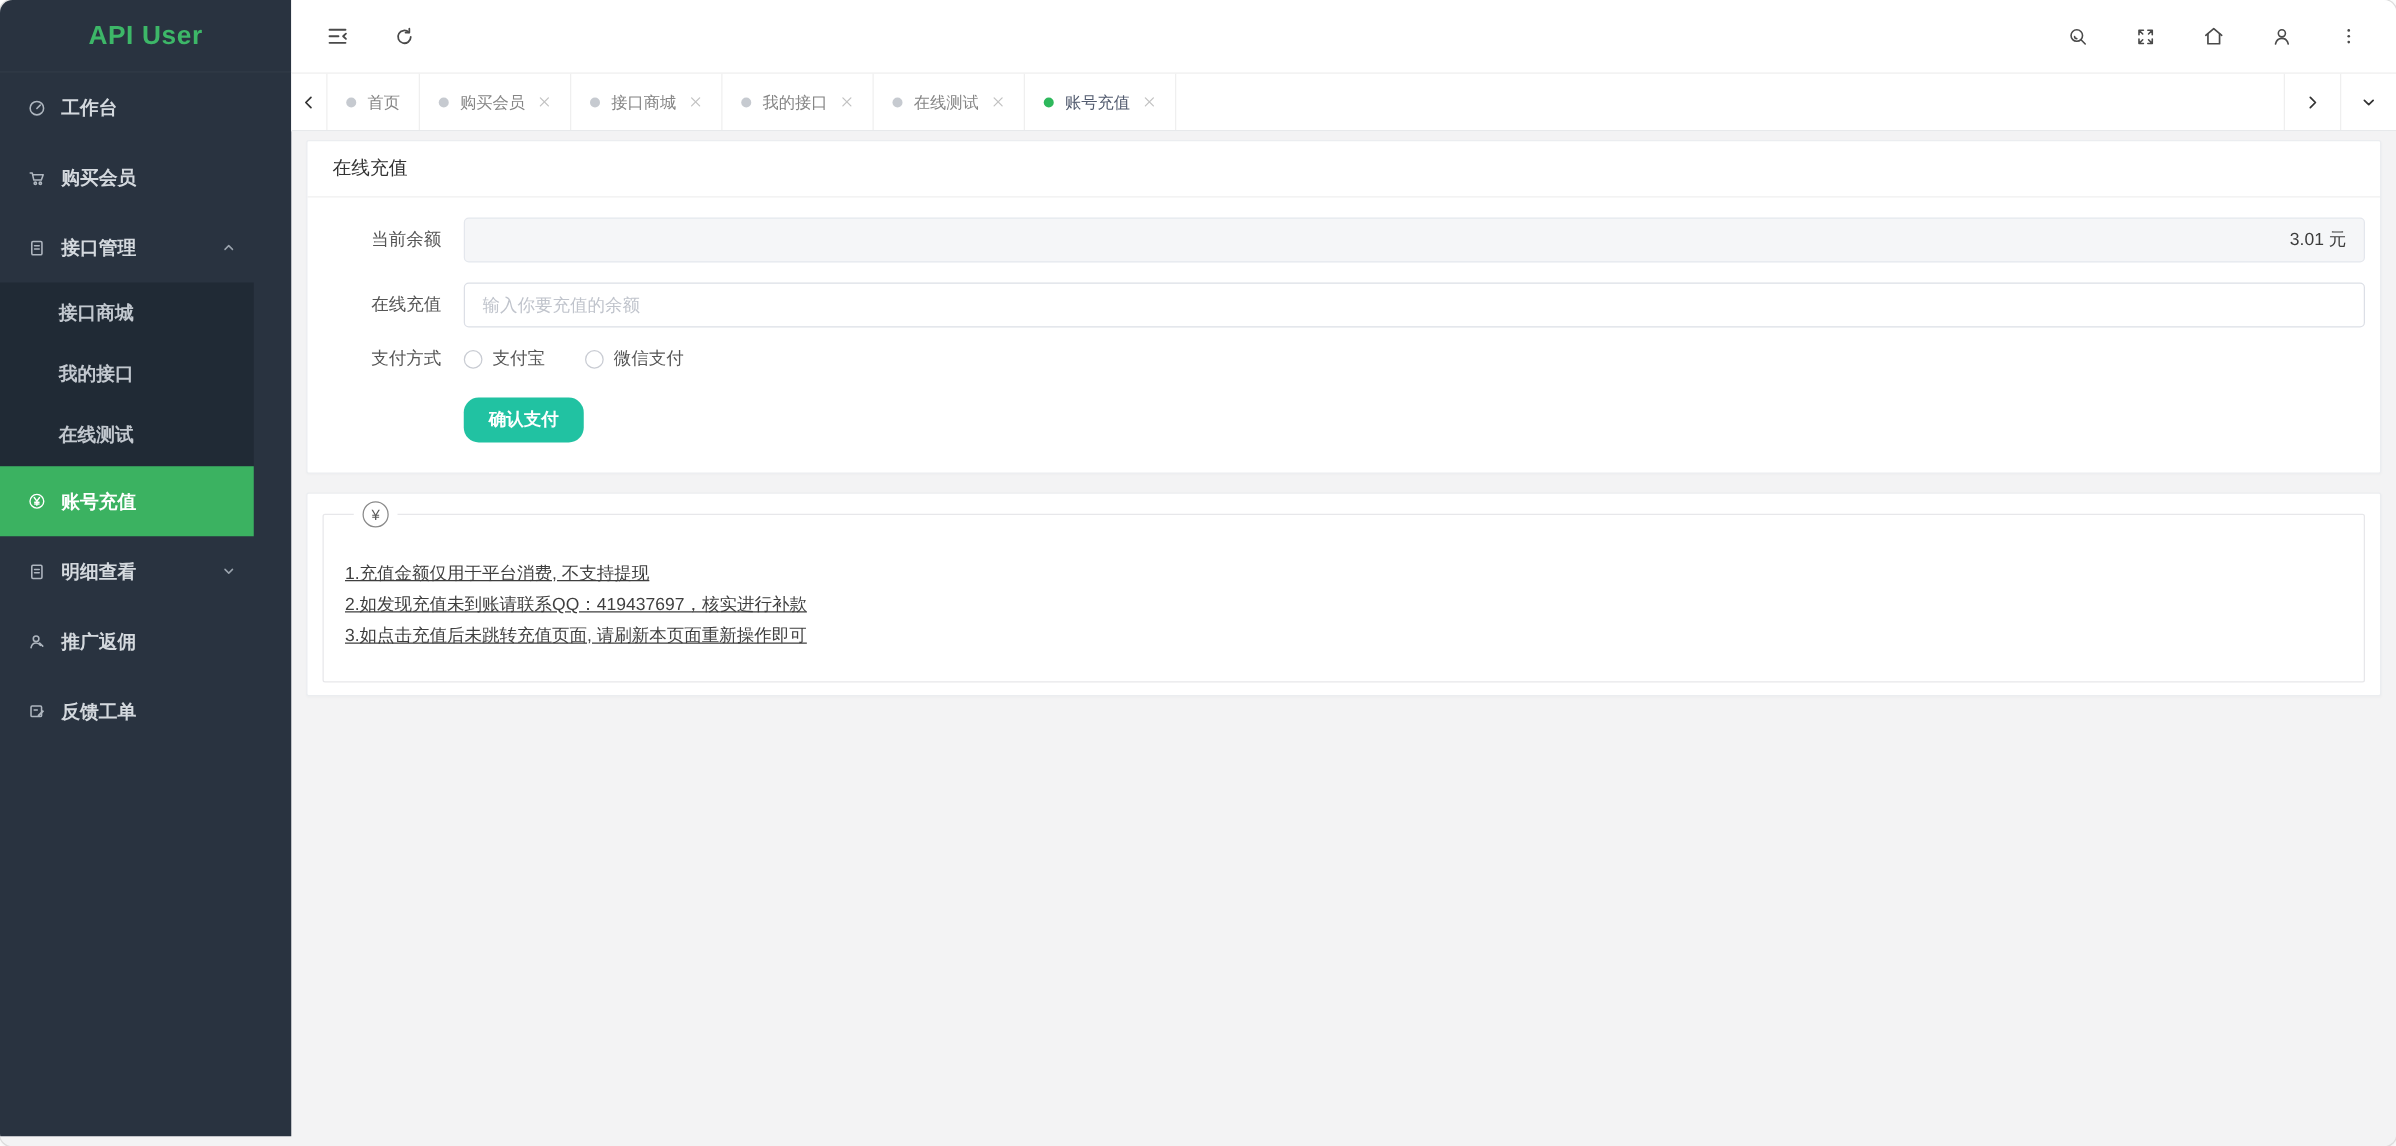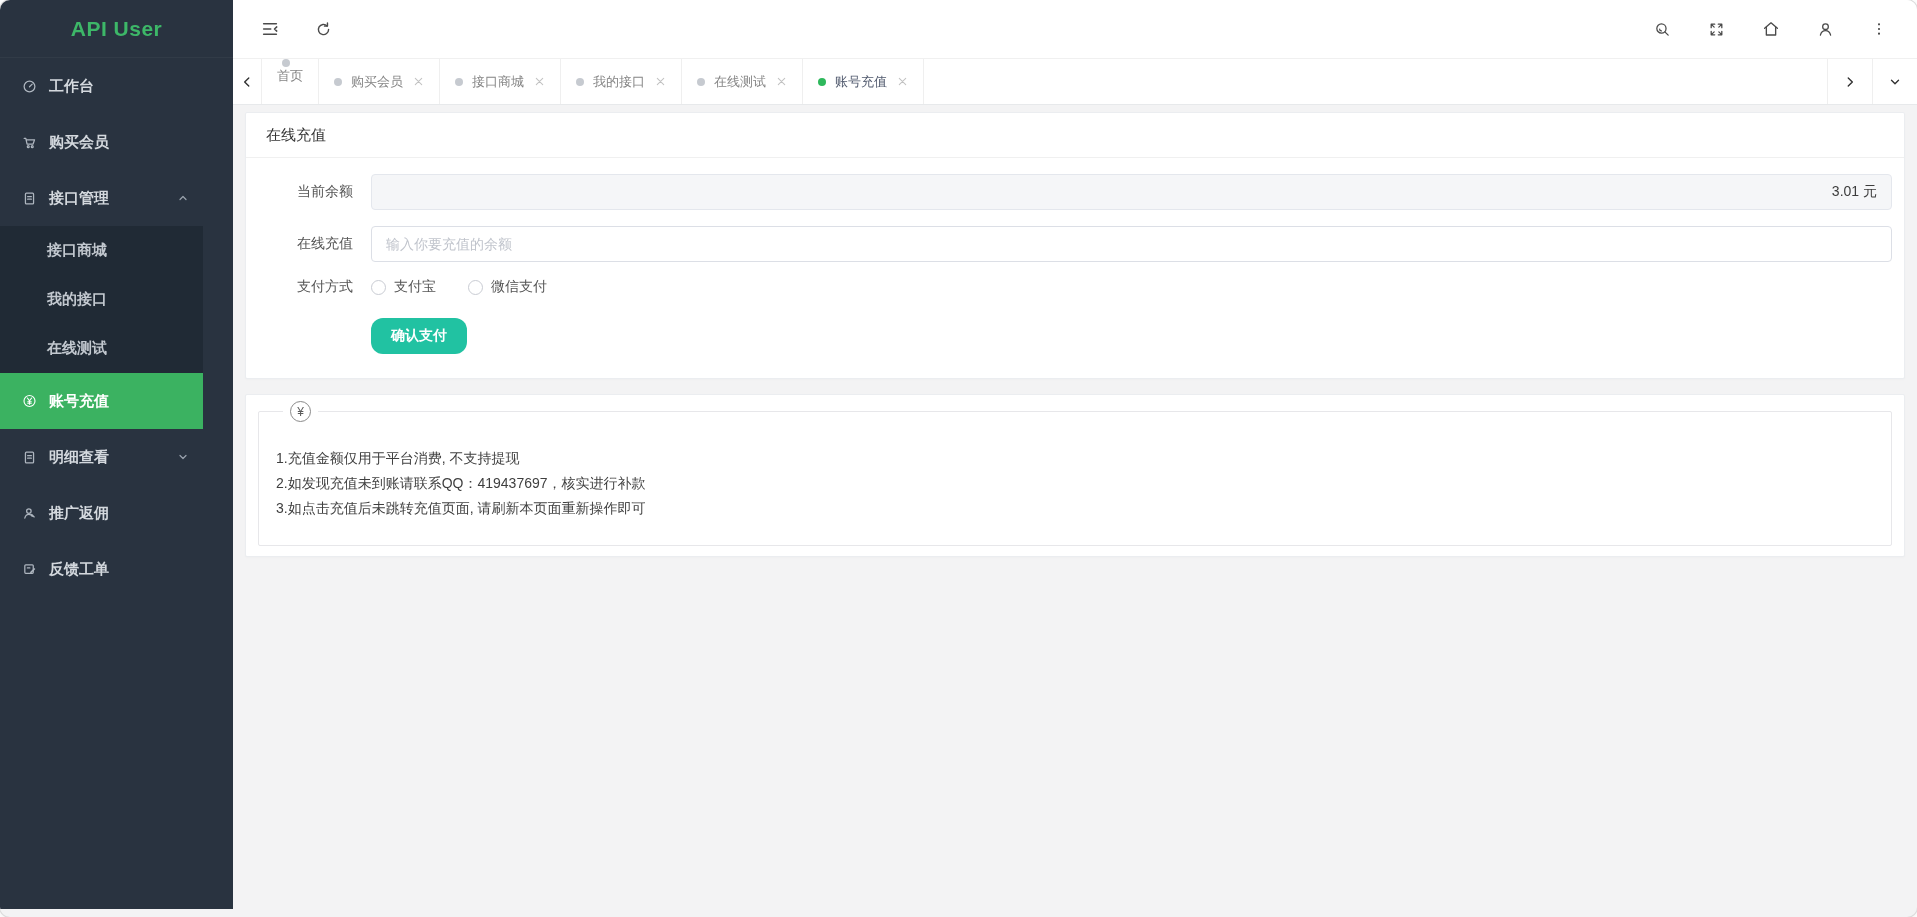--- a/index.html
+++ b/index.html
@@ -59,21 +59,21 @@
     display:flex; align-items:stretch; flex:none;
   }
   .tab-nav {
     width:28px; display:flex; align-items:center; justify-content:center;
     color:#333; cursor:pointer; flex:none;
   }
   .tab {
     display:flex; align-items:center; padding:0 15px; border-right:1px solid #efefef;
     font-size:13px; color:#858585; cursor:pointer; white-space:nowrap;
   }
-  .tab:first-of-type { border-left:1px solid #efefef;flex-direction:column; }
+  .tab:first-of-type { border-left:1px solid #efefef; }
   .tab .dot { width:8px; height:8px; border-radius:50%; background:#c6cad0; margin-right:9px; flex:none; }
   .tab.active .dot { background:#2eb85c; }
   .tab.active { color:#515a6e; }
   .tab .close { margin-left:10px; color:#c2c2c2; display:flex; cursor:pointer; }
   .tab-spacer { flex:1; }
   .tab-right {
     width:45px; border-left:1px solid #efefef; display:flex; align-items:center; justify-content:center;
     color:#333; cursor:pointer; flex:none;
   }
 
@@ -118,21 +118,21 @@
     padding:34px 20px 24px 17px;
   }
   .notice-legend {
     position:absolute; top:-11px; left:24px; background:#ffffff; padding:0 7px;
   }
   .yen-badge {
     width:21px; height:21px; border:1px solid #8a8a8a; border-radius:50%;
     display:flex; align-items:center; justify-content:center;
     font-size:12px; color:#5a5a5a;
   }
-  .notice-line { font-size:14px; color:#3f3f3f; line-height:25px; }
+  .notice-line { font-size:14px; color:#3f3f3f; line-height:25px;text-decoration:underline; }
 </style>
 </head>
 <body>
 
 <div class="window">
 
   <aside class="sidebar">
     <div class="logo">API User</div>
     <nav class="menu">
 

